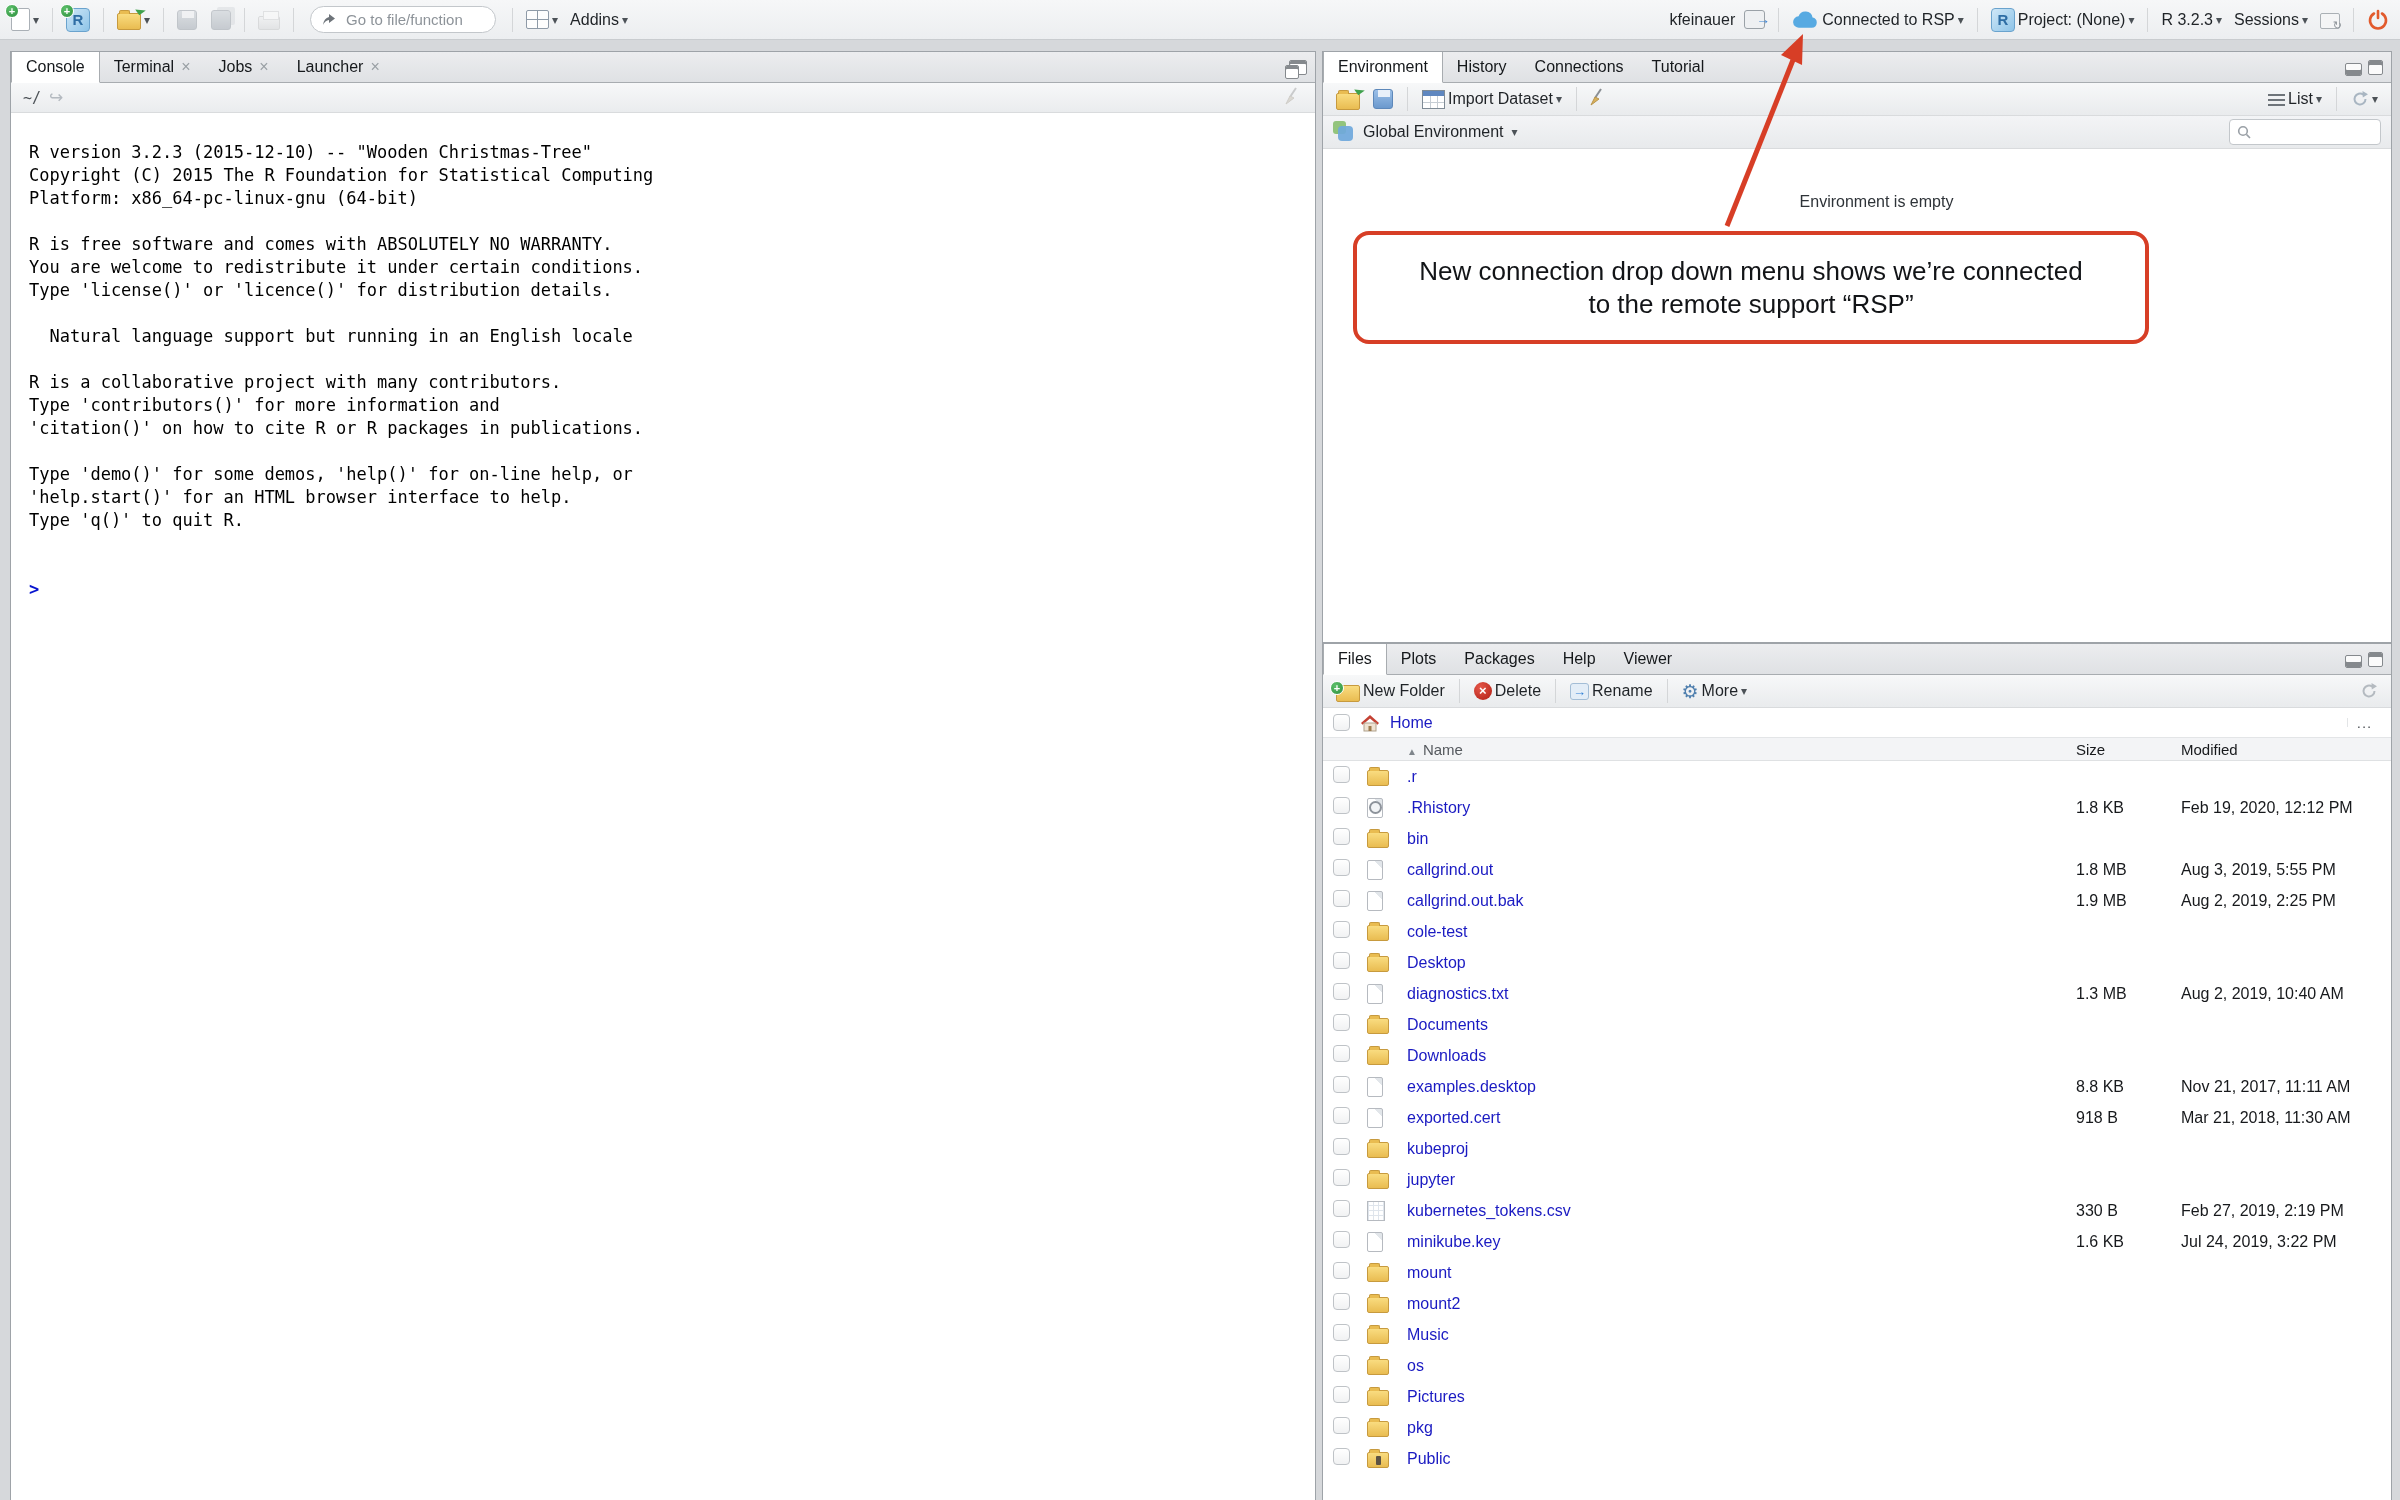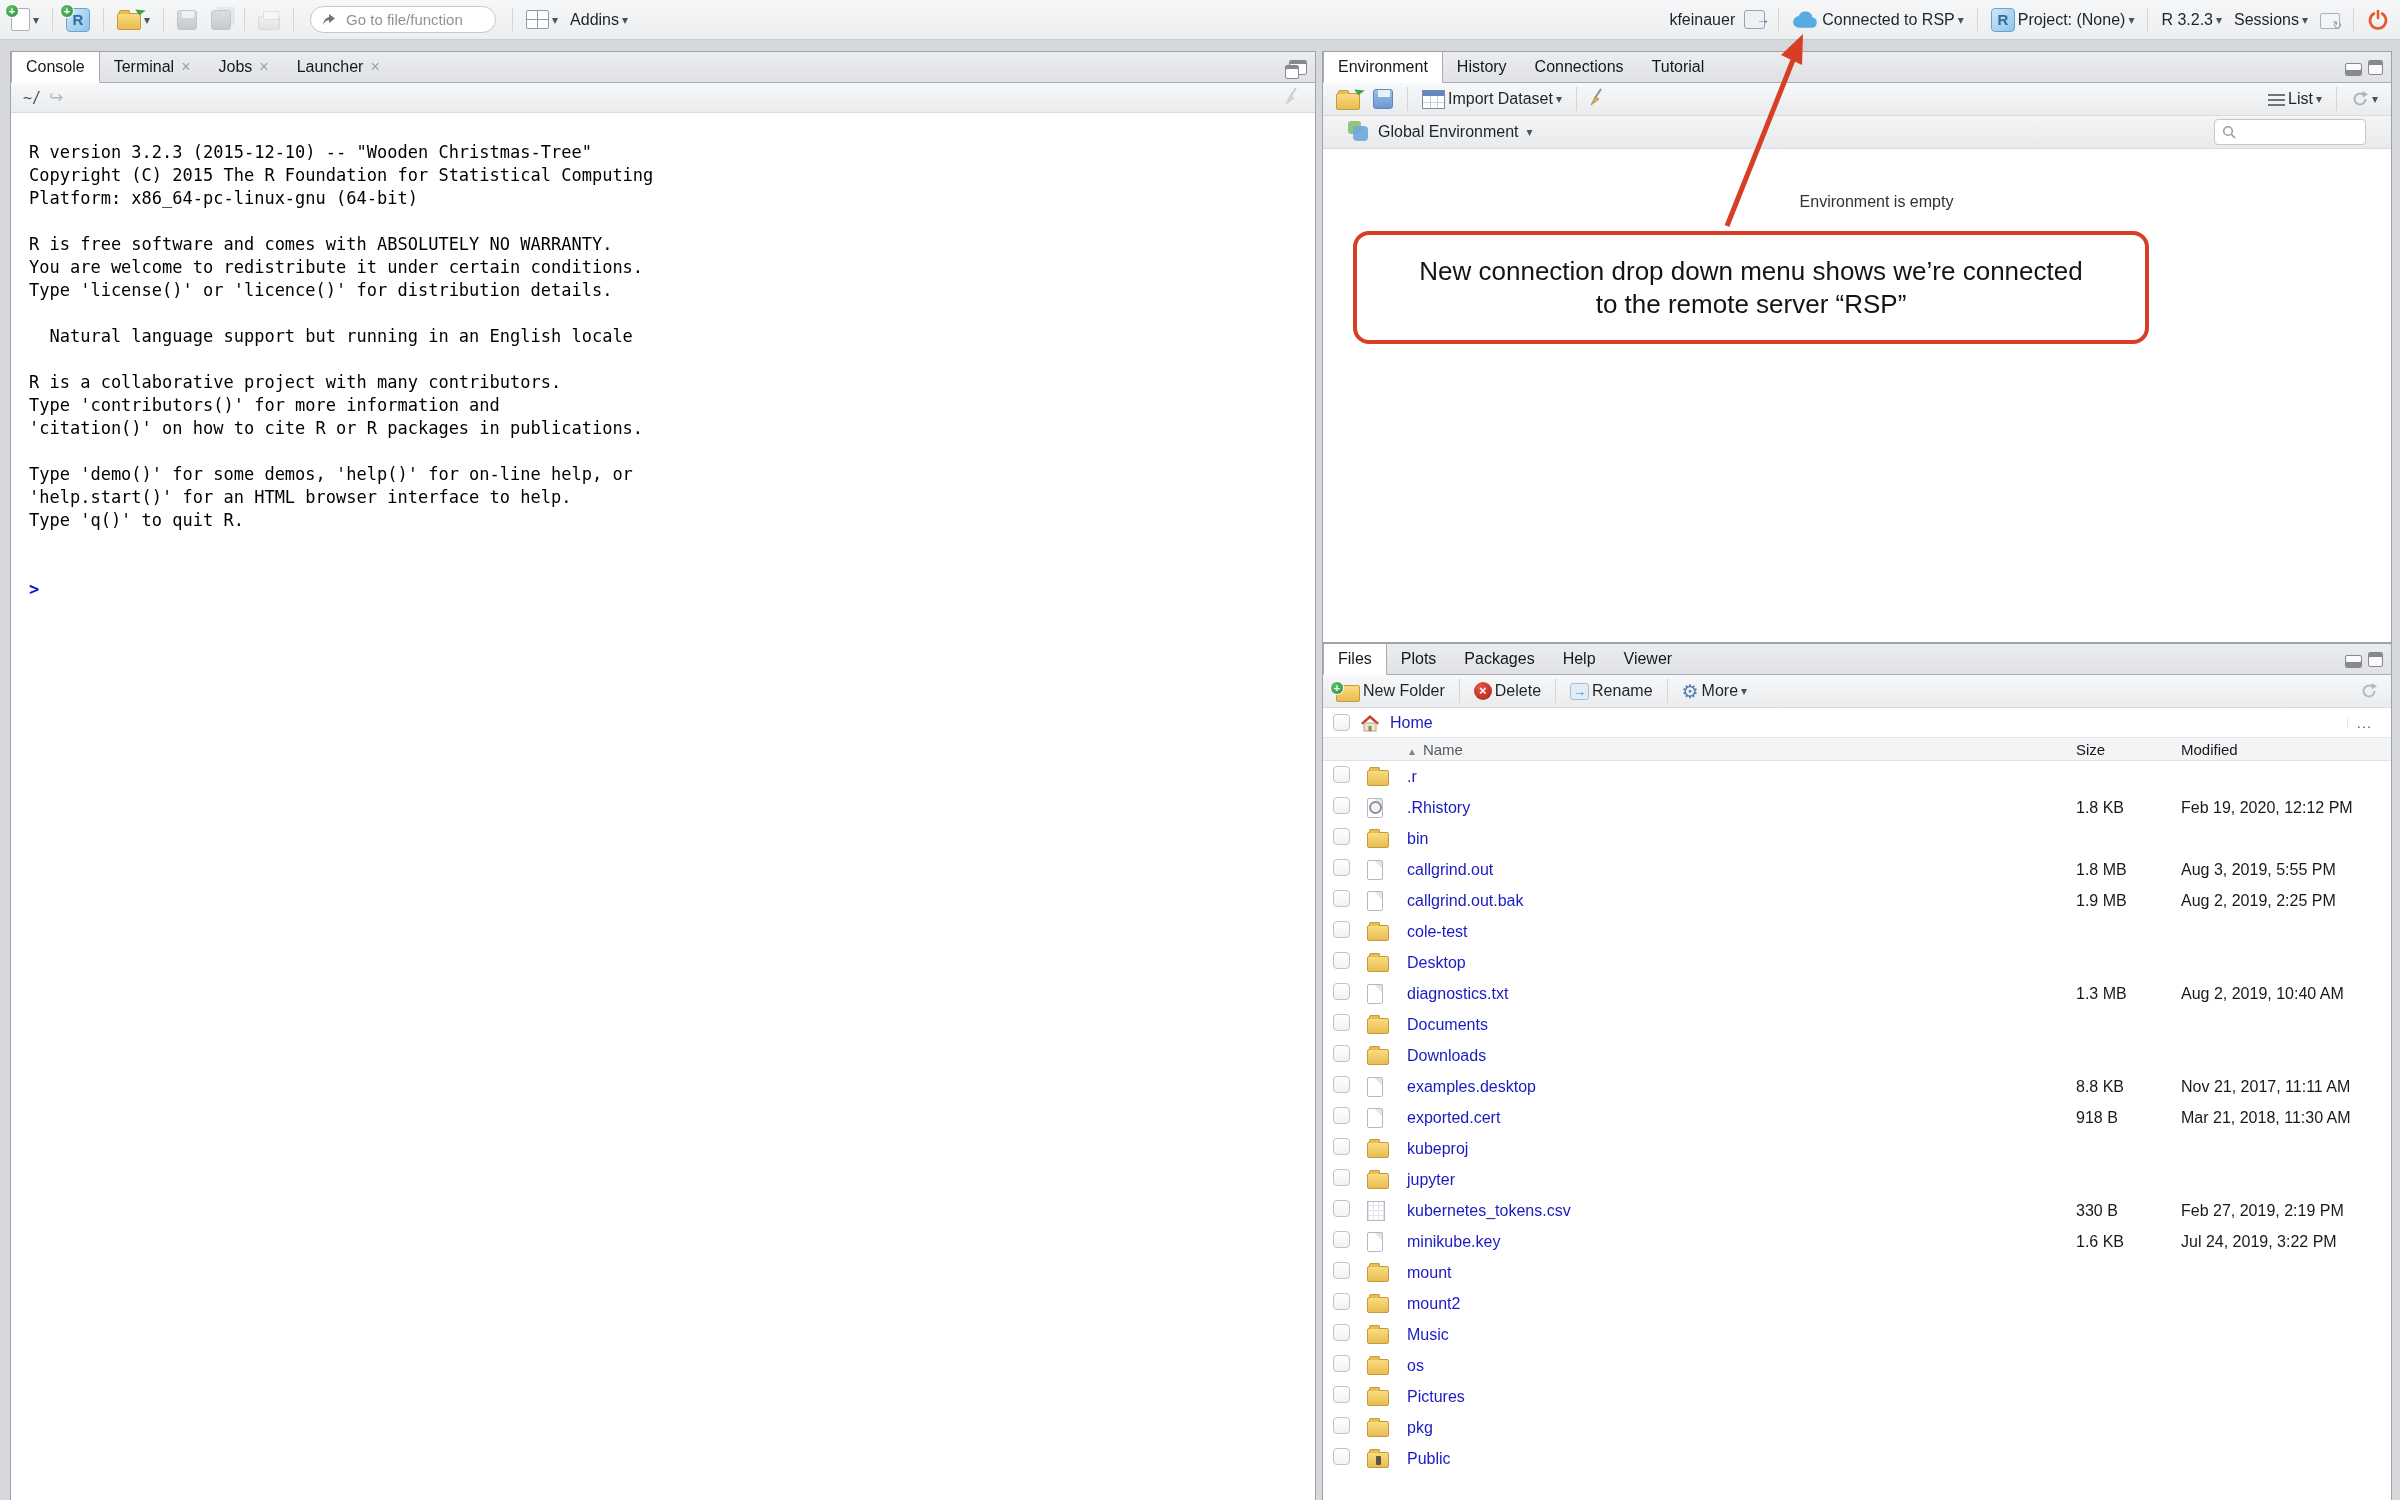--- a/index.html
+++ b/index.html
@@ -80,21 +80,21 @@
   
   .console-path { color:#4c5257; font-size:15px; font-family:"DejaVu Sans Mono",monospace; }
   .nav-arrow { color:#b4bac0; font-size:17px; }
   .console-body { flex:1; padding:28px 0 0 18px; font-family:"DejaVu Sans Mono",monospace;
     font-size:17px; line-height:23px; color:#000; overflow:hidden; }
   .console-line { white-space:pre; min-height:23px; }
   .console-prompt { color:#0714cf; font-weight:bold; min-height:23px; white-space:pre; }
 
   
   .scope-row { height:33px; background:linear-gradient(#f3f4f6,#e8eaec); border-bottom:1px solid #d9dbdd;
-    display:flex; align-items:center; padding:0 25px; gap:8px; flex:none; font-size:16px; color:#1f2327; }
+    display:flex; align-items:center; padding:0 10px; gap:8px; flex:none; font-size:16px; color:#1f2327; }
   .ic-globalenv { width:22px; height:22px; position:relative; }
   .ic-globalenv::before { content:""; position:absolute; left:0; top:0; width:13px; height:13px; background:#93c47d; border-radius:3px; }
   .ic-globalenv::after { content:""; position:absolute; left:5px; top:5px; width:15px; height:15px; background:#6fa8dc;
     border-radius:4px; opacity:.92; }
   .env-search { margin-left:auto; width:152px; height:26px; border:1px solid #c3c7cb; border-radius:4px; background:#fff;
     display:flex; align-items:center; padding:0 7px; gap:5px; }
   .env-search input { border:none; outline:none; width:110px; background:transparent; font-size:14px; }
   .env-content { flex:1; position:relative; background:#fff; }
   .empty-text { position:absolute; left:0; right:0; top:44px; text-align:center; font-size:16px; color:#2e3338;margin-left:39px; }
   .callout { position:absolute; left:30px; top:82px; width:796px; height:113px; background:#fff;
@@ -385,21 +385,21 @@
             <circle cx="6" cy="6" r="4.3" fill="none" stroke="#9aa0a6" stroke-width="1.6"></circle>
             <line x1="9.4" y1="9.4" x2="13" y2="13" stroke="#9aa0a6" stroke-width="1.6"></line>
           </svg>
         <input type="text" style="">
       </span>
     </div>
     <div class="env-content">
       <div class="empty-text">Environment is empty</div>
       <div class="callout">
         <span>New connection drop down menu shows we’re connected</span>
-        <span>to the remote server “RSP”</span>
+        <span>to the remote support “RSP”</span>
       </div>
     </div>
   </div>
 
   <div class="pane" id="files-pane">
     <div class="tabbar">
       <div class="tabs">
 
           <div class="tab active">
             <span class="tab-label">Files</span>

